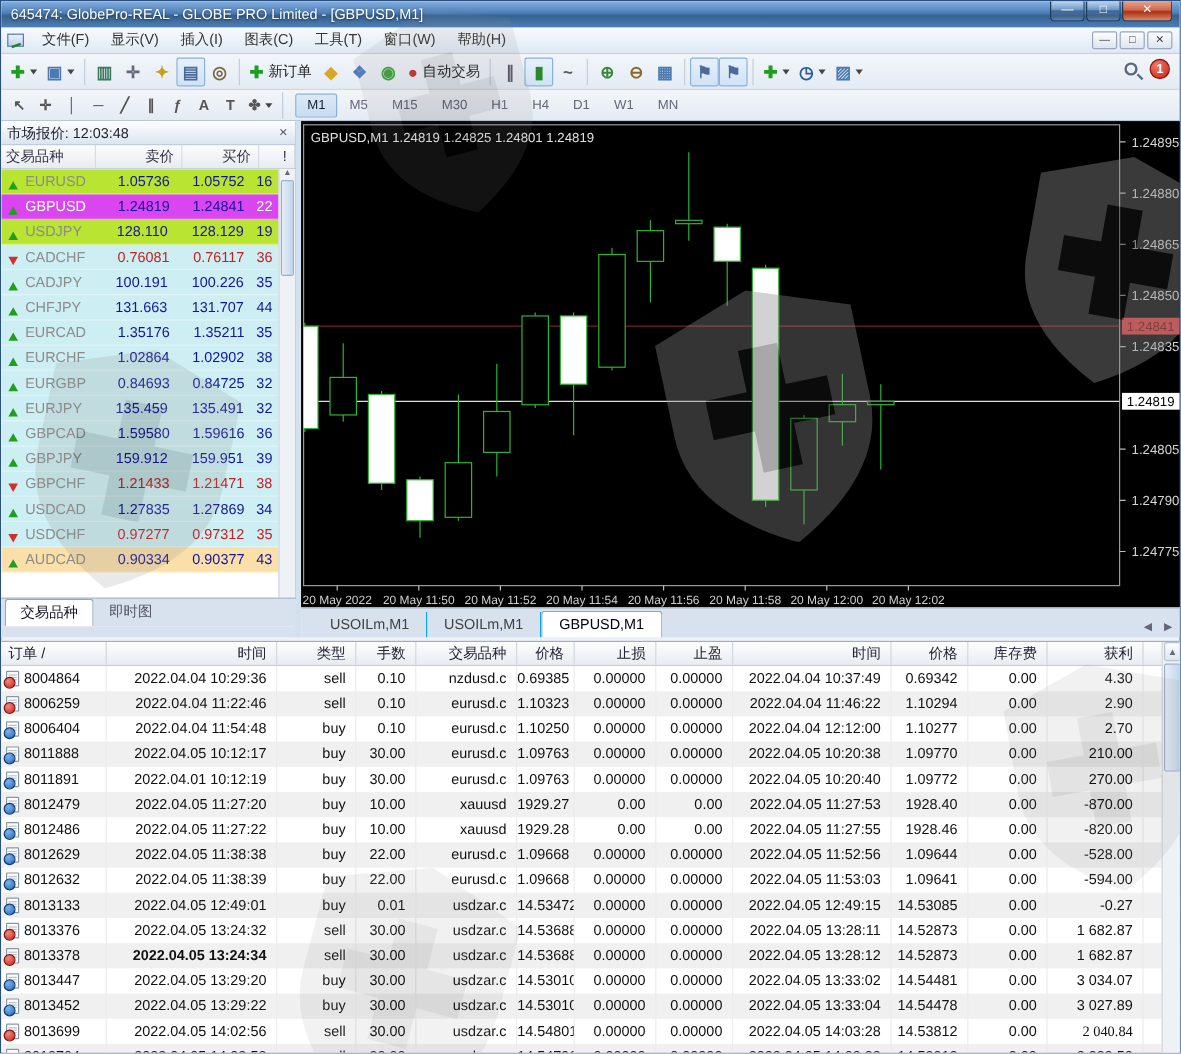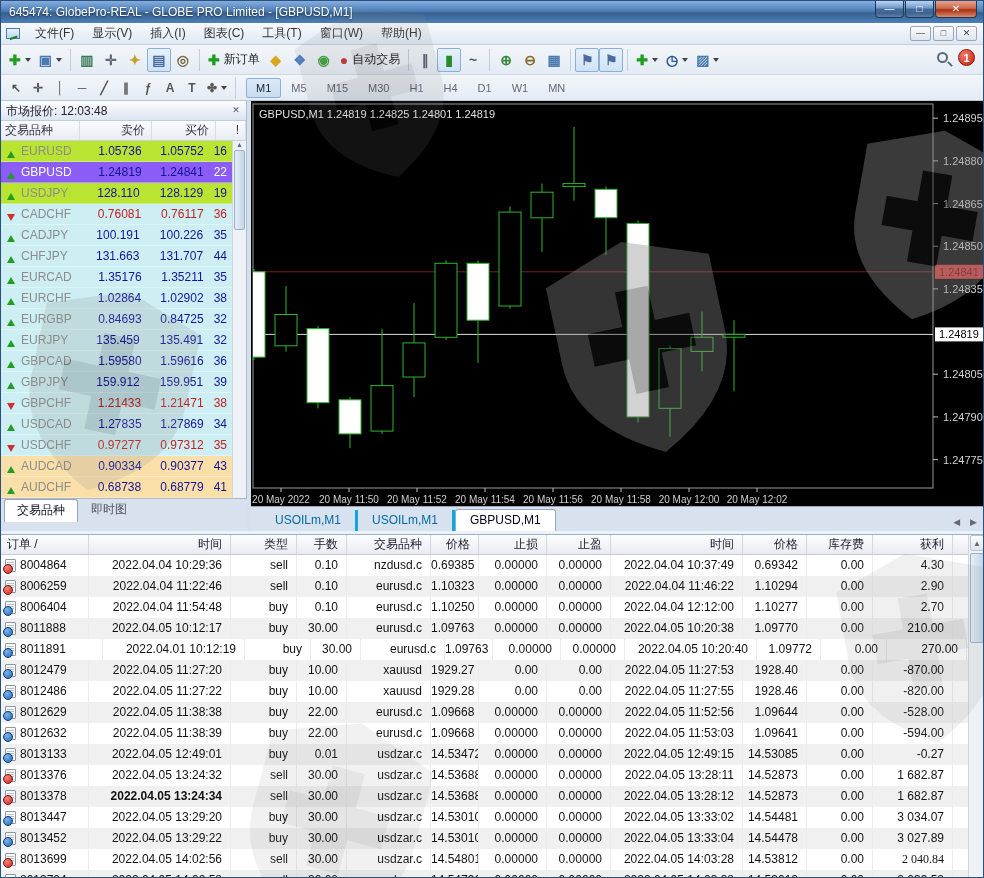--- a/index.html
+++ b/index.html
@@ -63,21 +63,21 @@
   .mw-close { position:absolute; right:3px; top:3px; width:14px; height:14px; font-size:9px; line-height:13px;
     text-align:center; color:#556; }
   .mw-cols { display:flex; height:20px; background:linear-gradient(#fbfcfd,#e7ecf2); border-bottom:1px solid #c8d0da;
     font-size:12px; color:#334; }
   .mw-cols > div { line-height:19px; border-right:1px solid #d5dce4; }
   .mw-rows { position:absolute; left:0; top:40px; width:232px; height:357px; overflow:hidden; background:#fff; }
   .mw-row { display:flex; height:21px; align-items:center; font-size:12px; border-bottom:1px solid rgba(255,255,255,.35); }
   .mw-row.cyan   { background:#cdeef2; }
   .mw-row.lime   { background:#b9e432; }
   .mw-row.orange { background:#fbdfa9; }
-  .mw-row.sel    { background:#8b5cf6; }
+  .mw-row.sel    { background:#d946ef; }
   .mw-sym  { flex:1; color:#8c8c8c; padding-left:20px; position:relative; }
   .mw-row.sel .mw-sym { color:#fff; }
   .mw-bid  { width:72px; text-align:right; }
   .mw-ask  { width:64px; text-align:right; }
   .mw-spr  { width:30px; text-align:right; padding-right:6px; }
   .mw-row .num { color:#14149a; }
   .mw-row.down .num { color:#c42020; }
   .mw-row.sel .mw-spr { color:#fff; }
   .arr { position:absolute; left:6px; top:7px; width:0; height:0;
     border-left:4px solid transparent; border-right:4px solid transparent; }
@@ -92,21 +92,21 @@
   .mw-tab { padding:2px 12px 3px; color:#556; border:1px solid transparent; }
   .mw-tab.active { background:#fff; border:1px solid #98a8ba; border-bottom:none; border-radius:3px 3px 0 0; color:#112; }
   .mw-fill { position:absolute; left:0; top:421px; width:246px; height:9px; background:#d7e2ee; }
 
   
   .splitter-v { position:absolute; left:246px; top:100px; width:4px; height:430px; background:#d4e0ee; }
   .chart-region { position:absolute; left:250px; top:100px; width:734px; height:430px; }
   .chart-canvas { position:absolute; left:0; top:0; width:734px; height:405px; background:#000; }
   .chart-tabs { position:absolute; left:0; top:405px; width:734px; height:25px; background:#d7e2ee;
     border-top:1px solid #98a8ba; display:flex; align-items:flex-end; padding-left:10px; font-size:12px; }
-  .chart-tab { padding:3px 14px 4px; color:#0369a1; border-right:3px solid #0ea5e9; }
+  .chart-tab { padding:3px 14px 4px; color:#404040; border-right:1px solid #0ea5e9; }
   .chart-tab.active { background:#fff; border:1px solid #98a8ba; border-bottom:none;
     border-radius:3px 3px 0 0; color:#001; }
   .tab-arrows { position:absolute; right:8px; bottom:4px; display:flex; gap:10px; font-size:9px; color:#667; }
 
   
   .terminal { position:absolute; left:0; top:533px; width:984px; height:345px; background:#fff;
     border-top:1px solid #9ab0c8; overflow:hidden; }
   .t-header { display:flex; height:20px; background:linear-gradient(#fdfdfe,#e8ecf1);
     border-bottom:1px solid #c5ccd5; font-size:12px; color:#223; }
   .t-header > div { line-height:19px; border-right:1px solid #d2d8e0; text-align:right; padding-right:8px; }
@@ -402,26 +402,20 @@
           <div class="mw-sym">USDCHF<span class="arr down"></span></div>
           <div class="mw-bid num">0.97277</div>
           <div class="mw-ask num">0.97312</div>
           <div class="mw-spr num">35</div>
         </div>
         <div class="mw-row orange">
           <div class="mw-sym">AUDCAD<span class="arr up"></span></div>
           <div class="mw-bid num">0.90334</div>
           <div class="mw-ask num">0.90377</div>
           <div class="mw-spr num">43</div>
-        </div>
-        <div class="mw-row orange">
-          <div class="mw-sym">AUDCHF<span class="arr up"></span></div>
-          <div class="mw-bid num">0.68738</div>
-          <div class="mw-ask num">0.68779</div>
-          <div class="mw-spr num">41</div>
         </div>
       </div>
     <div class="mw-scroll">
       <div>▲</div>
       <div class="mw-thumb"></div>
     </div>
     <div class="mw-tabs" id="mw-tabs">
         <div class="mw-tab active">交易品种</div>
         <div class="mw-tab">即时图</div>
       </div>
@@ -598,21 +592,21 @@
           <div style="width: 84px;">eurusd.c</div>
           <div style="width: 48px;">1.09763</div>
           <div style="width: 68px;">0.00000</div>
           <div style="width: 64px;">0.00000</div>
           <div style="width: 132px;">2022.04.05 10:20:38</div>
           <div style="width: 64px;">1.09770</div>
           <div style="width: 66px;">0.00</div>
           <div style="width: 80px;">210.00</div>
         </div>
         <div class="t-row">
-          <div style="width: 102px;">
+          <div style="width: 88px;">
             <span class="doc-ico buy"></span>
             <span>8011891</span>
           </div>
           <div style="width: 142px;">2022.04.01 10:12:19</div>
           <div style="width: 66px;">buy</div>
           <div style="width: 50px;">30.00</div>
           <div style="width: 84px;">eurusd.c</div>
           <div style="width: 48px;">1.09763</div>
           <div style="width: 68px;">0.00000</div>
           <div style="width: 64px;">0.00000</div>

